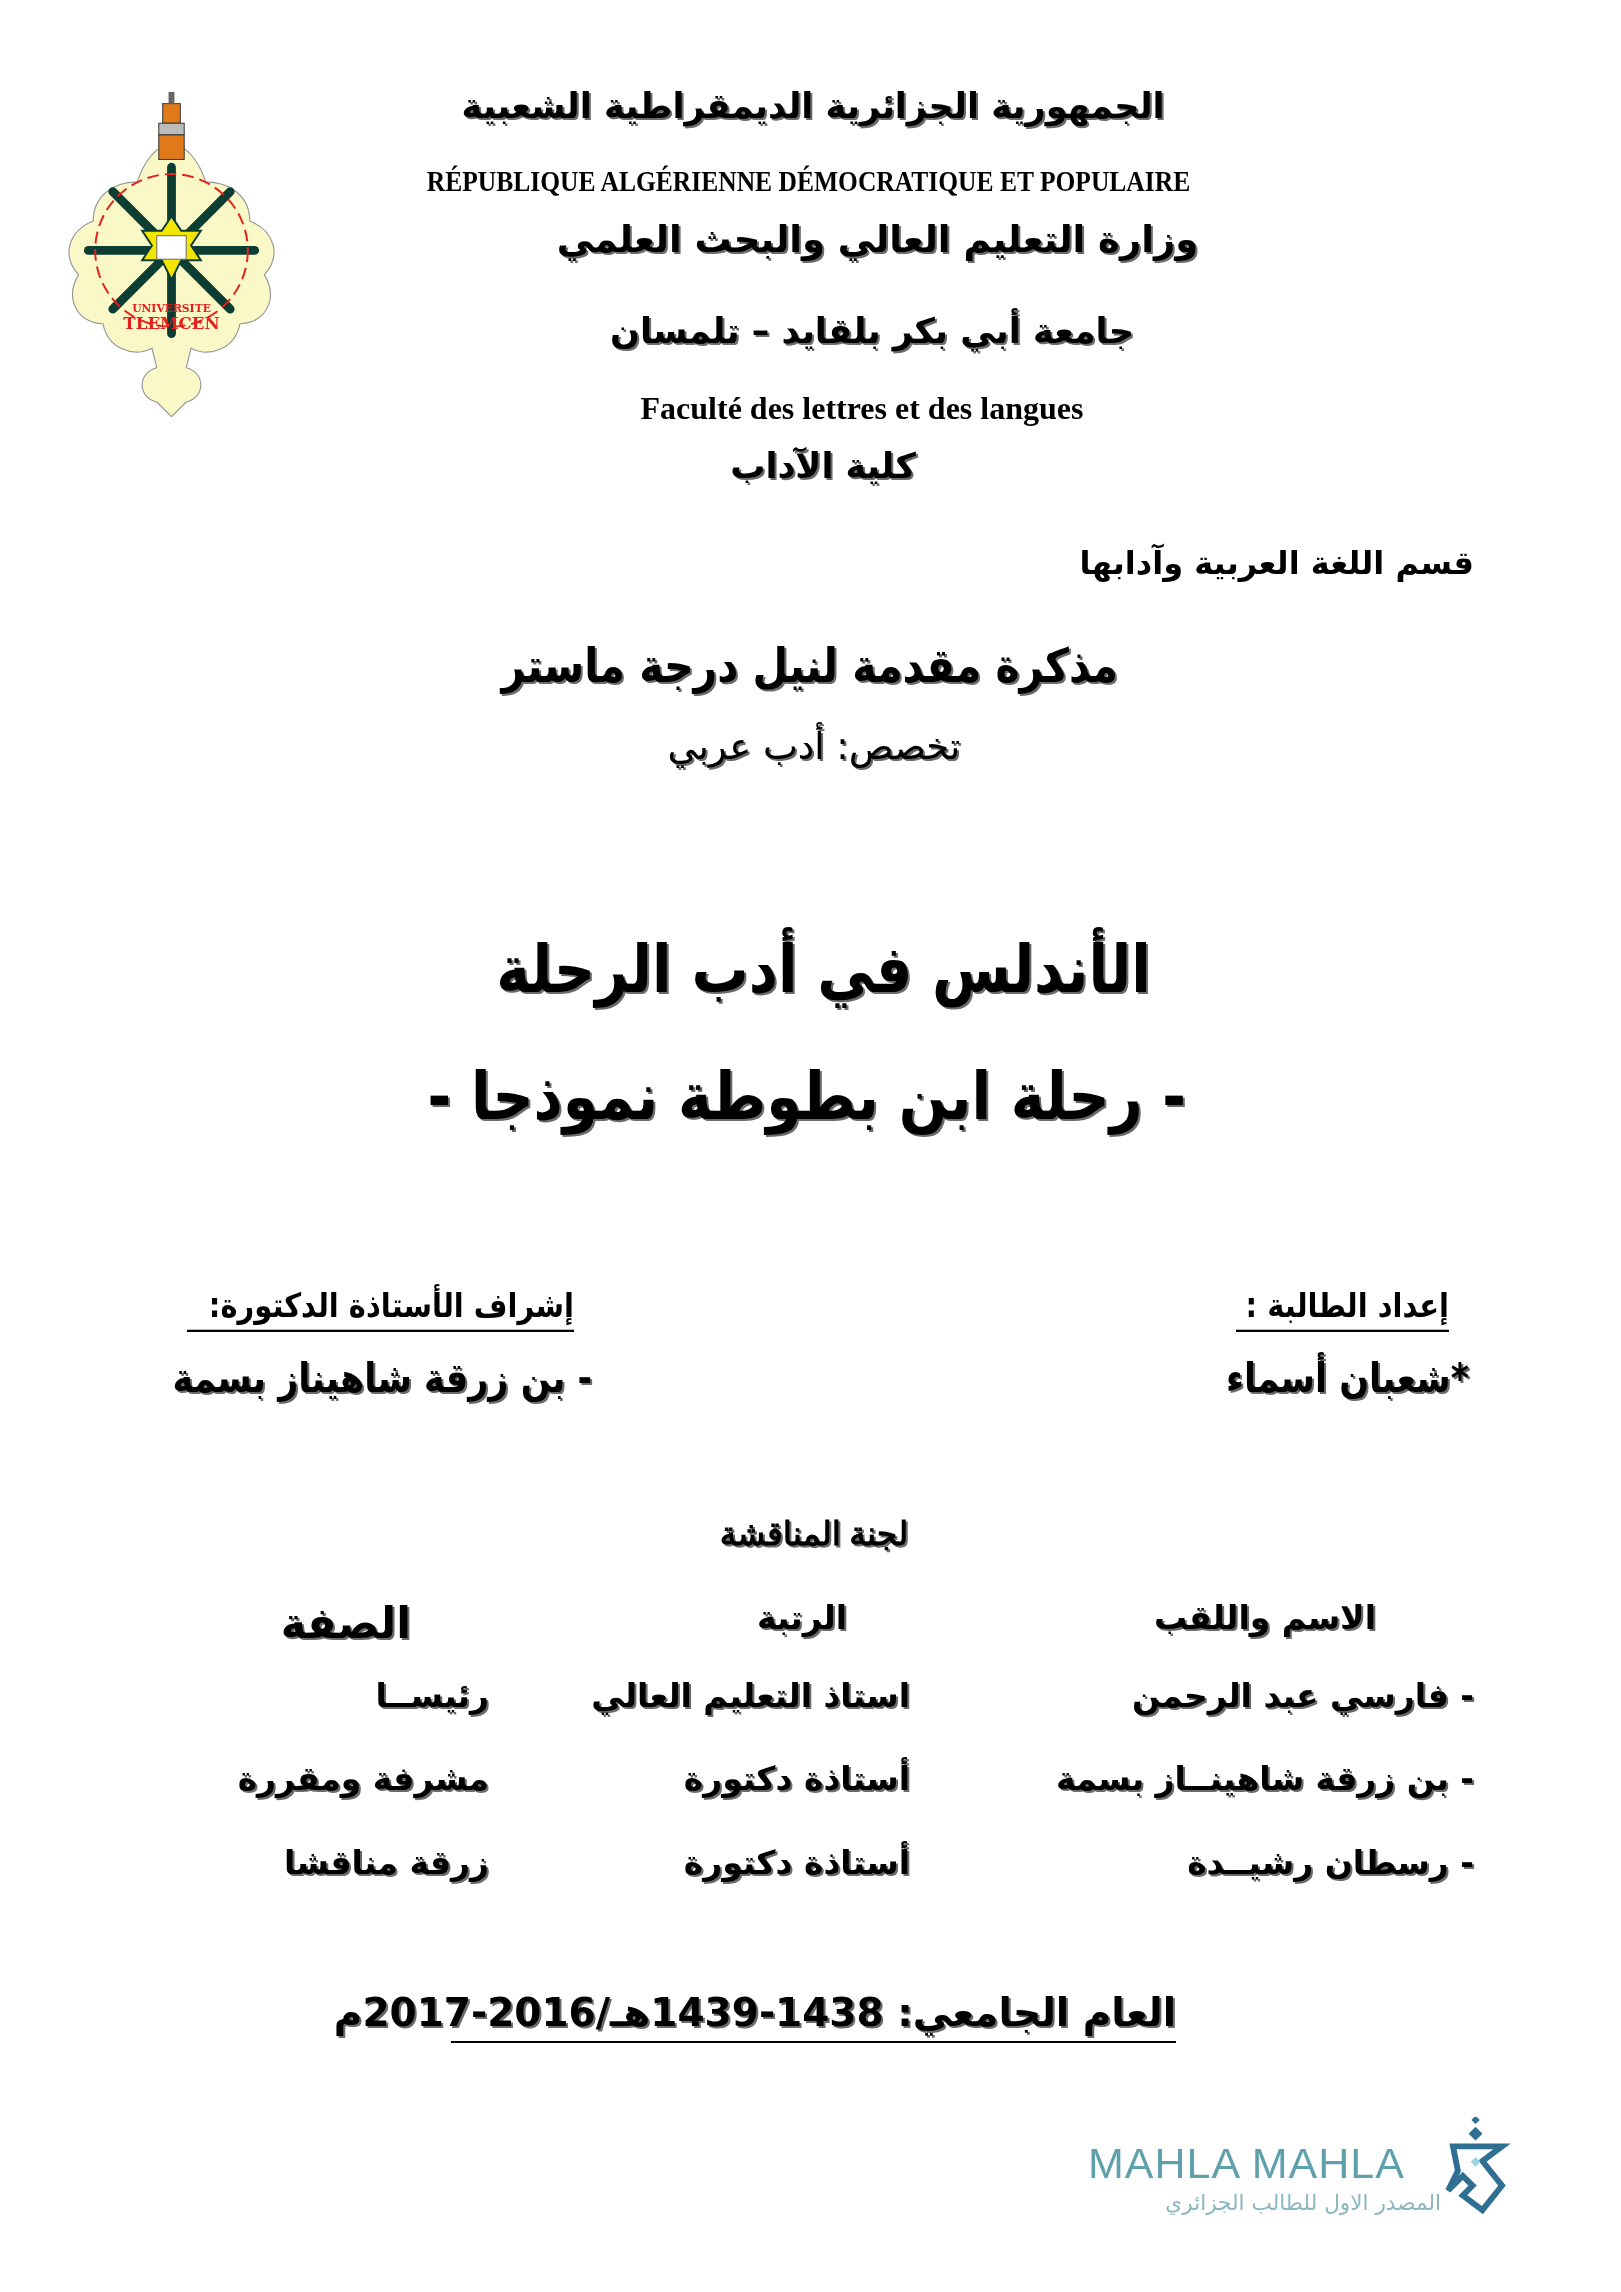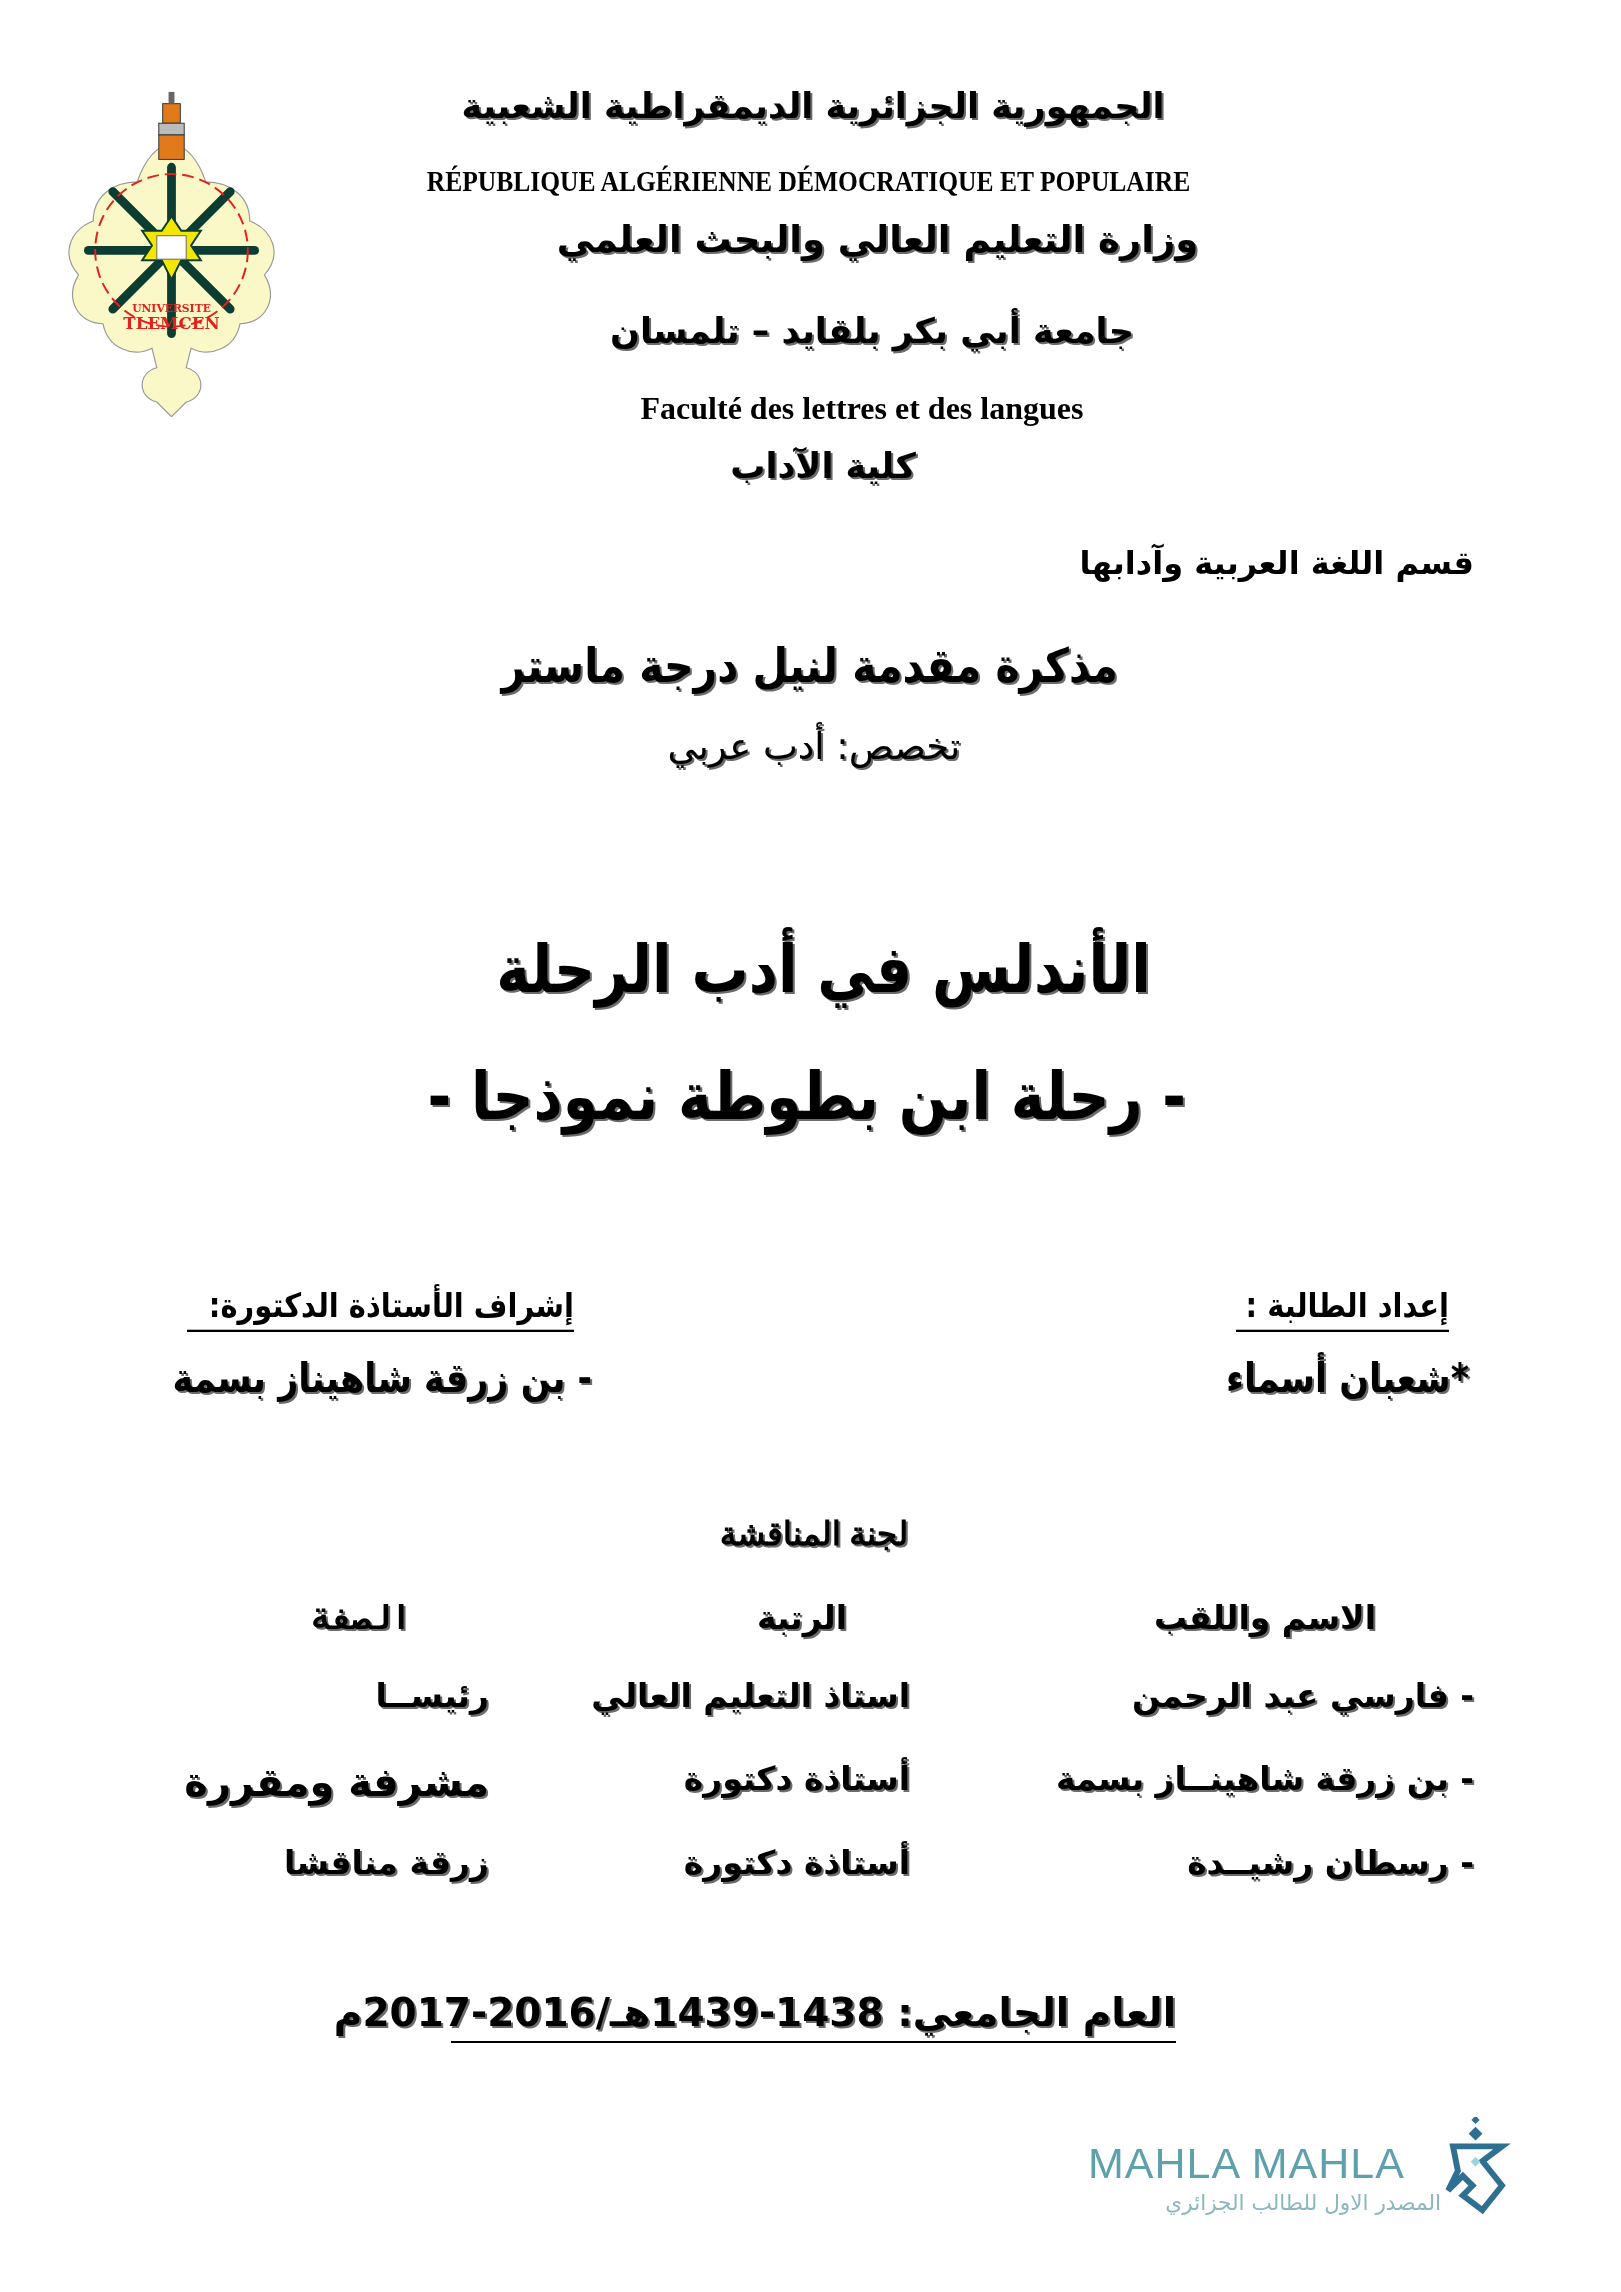--- a/index.html
+++ b/index.html
@@ -58,30 +58,30 @@
 <div class="abs ar kufi underline" style="right:172px; top:1289px; font-size:29px; padding:0 0 3.9px 9.8px;">إعداد الطالبة :</div>
 <div class="abs ar kufi shadow" style="right:152px; top:1358px; font-size:35px;">*شعبان أسماء</div>
 
 <div class="abs ar kufi underline" style="right:1047px; top:1289px; width:387px; font-size:29px; padding-bottom:3.9px; text-align:right;">إشراف الأستاذة الدكتورة:</div>
 <div class="abs ar kufi shadow" style="right:1029px; top:1358px; font-size:35px;">- بن زرقة شاهيناز بسمة</div>
 
 <div class="abs ar center shadow" style="left:608px; top:1514px; width:412px; font-size:33px;font-family:Liberation Serif, serif;">لجنة المناقشة</div>
 
 <div class="abs ar shadow" style="right:245px; top:1598px; font-size:33px;">الاسم واللقب</div>
 <div class="abs ar shadow" style="right:774px; top:1598px; font-size:33px;">الرتبة</div>
-<div class="abs ar shadow" style="right:1210px; top:1598px; font-size:33px;font-family:Liberation Mono, monospace;">الصفة</div>
+<div class="abs ar shadow" style="right:1210px; top:1598px; font-size:43px;">الصفة</div>
 
 <div>
   <div class="abs ar shadow" style="right:147px; top:1676px; font-size:33px;">- فارسي عبد الرحمن</div>
   <div class="abs ar shadow" style="right:711px; top:1676px; font-size:33px;">استاذ التعليم العالي</div>
   <div class="abs ar shadow" style="right:1132px; top:1676px; font-size:33px;">رئيســا</div>
 
   <div class="abs ar shadow" style="right:147px; top:1759px; font-size:33px;">- بن زرقة شاهينــاز بسمة</div>
   <div class="abs ar shadow" style="right:711px; top:1759px; font-size:33px;">أستاذة دكتورة</div>
-  <div class="abs ar shadow" style="right:1132px; top:1759px; font-size:40px;">مشرفة ومقررة</div>
+  <div class="abs ar shadow" style="right:1132px; top:1759px; font-size:33px;">مشرفة ومقررة</div>
 
   <div class="abs ar shadow" style="right:147px; top:1843px; font-size:33px;">- رسطان رشيــدة</div>
   <div class="abs ar shadow" style="right:711px; top:1843px; font-size:33px;">أستاذة دكتورة</div>
   <div class="abs ar shadow" style="right:1132px; top:1843px; font-size:33px;">زرقة مناقشا</div>
 </div>
 
 <div class="abs ar center shadow underline" style="left:451px; top:1990px; width:725px; font-size:39px; padding-bottom:5.9px;">العام الجامعي: 1438-1439هـ/2016-2017م</div>
 
 <div id="sahla" class="abs">
   <div class="abs" style="left:0; top:21.6px; font-family:'Liberation Sans', sans-serif; font-size:43px; color:#5fa0ad; letter-spacing:1px;">MAHLA MAHLA</div>

